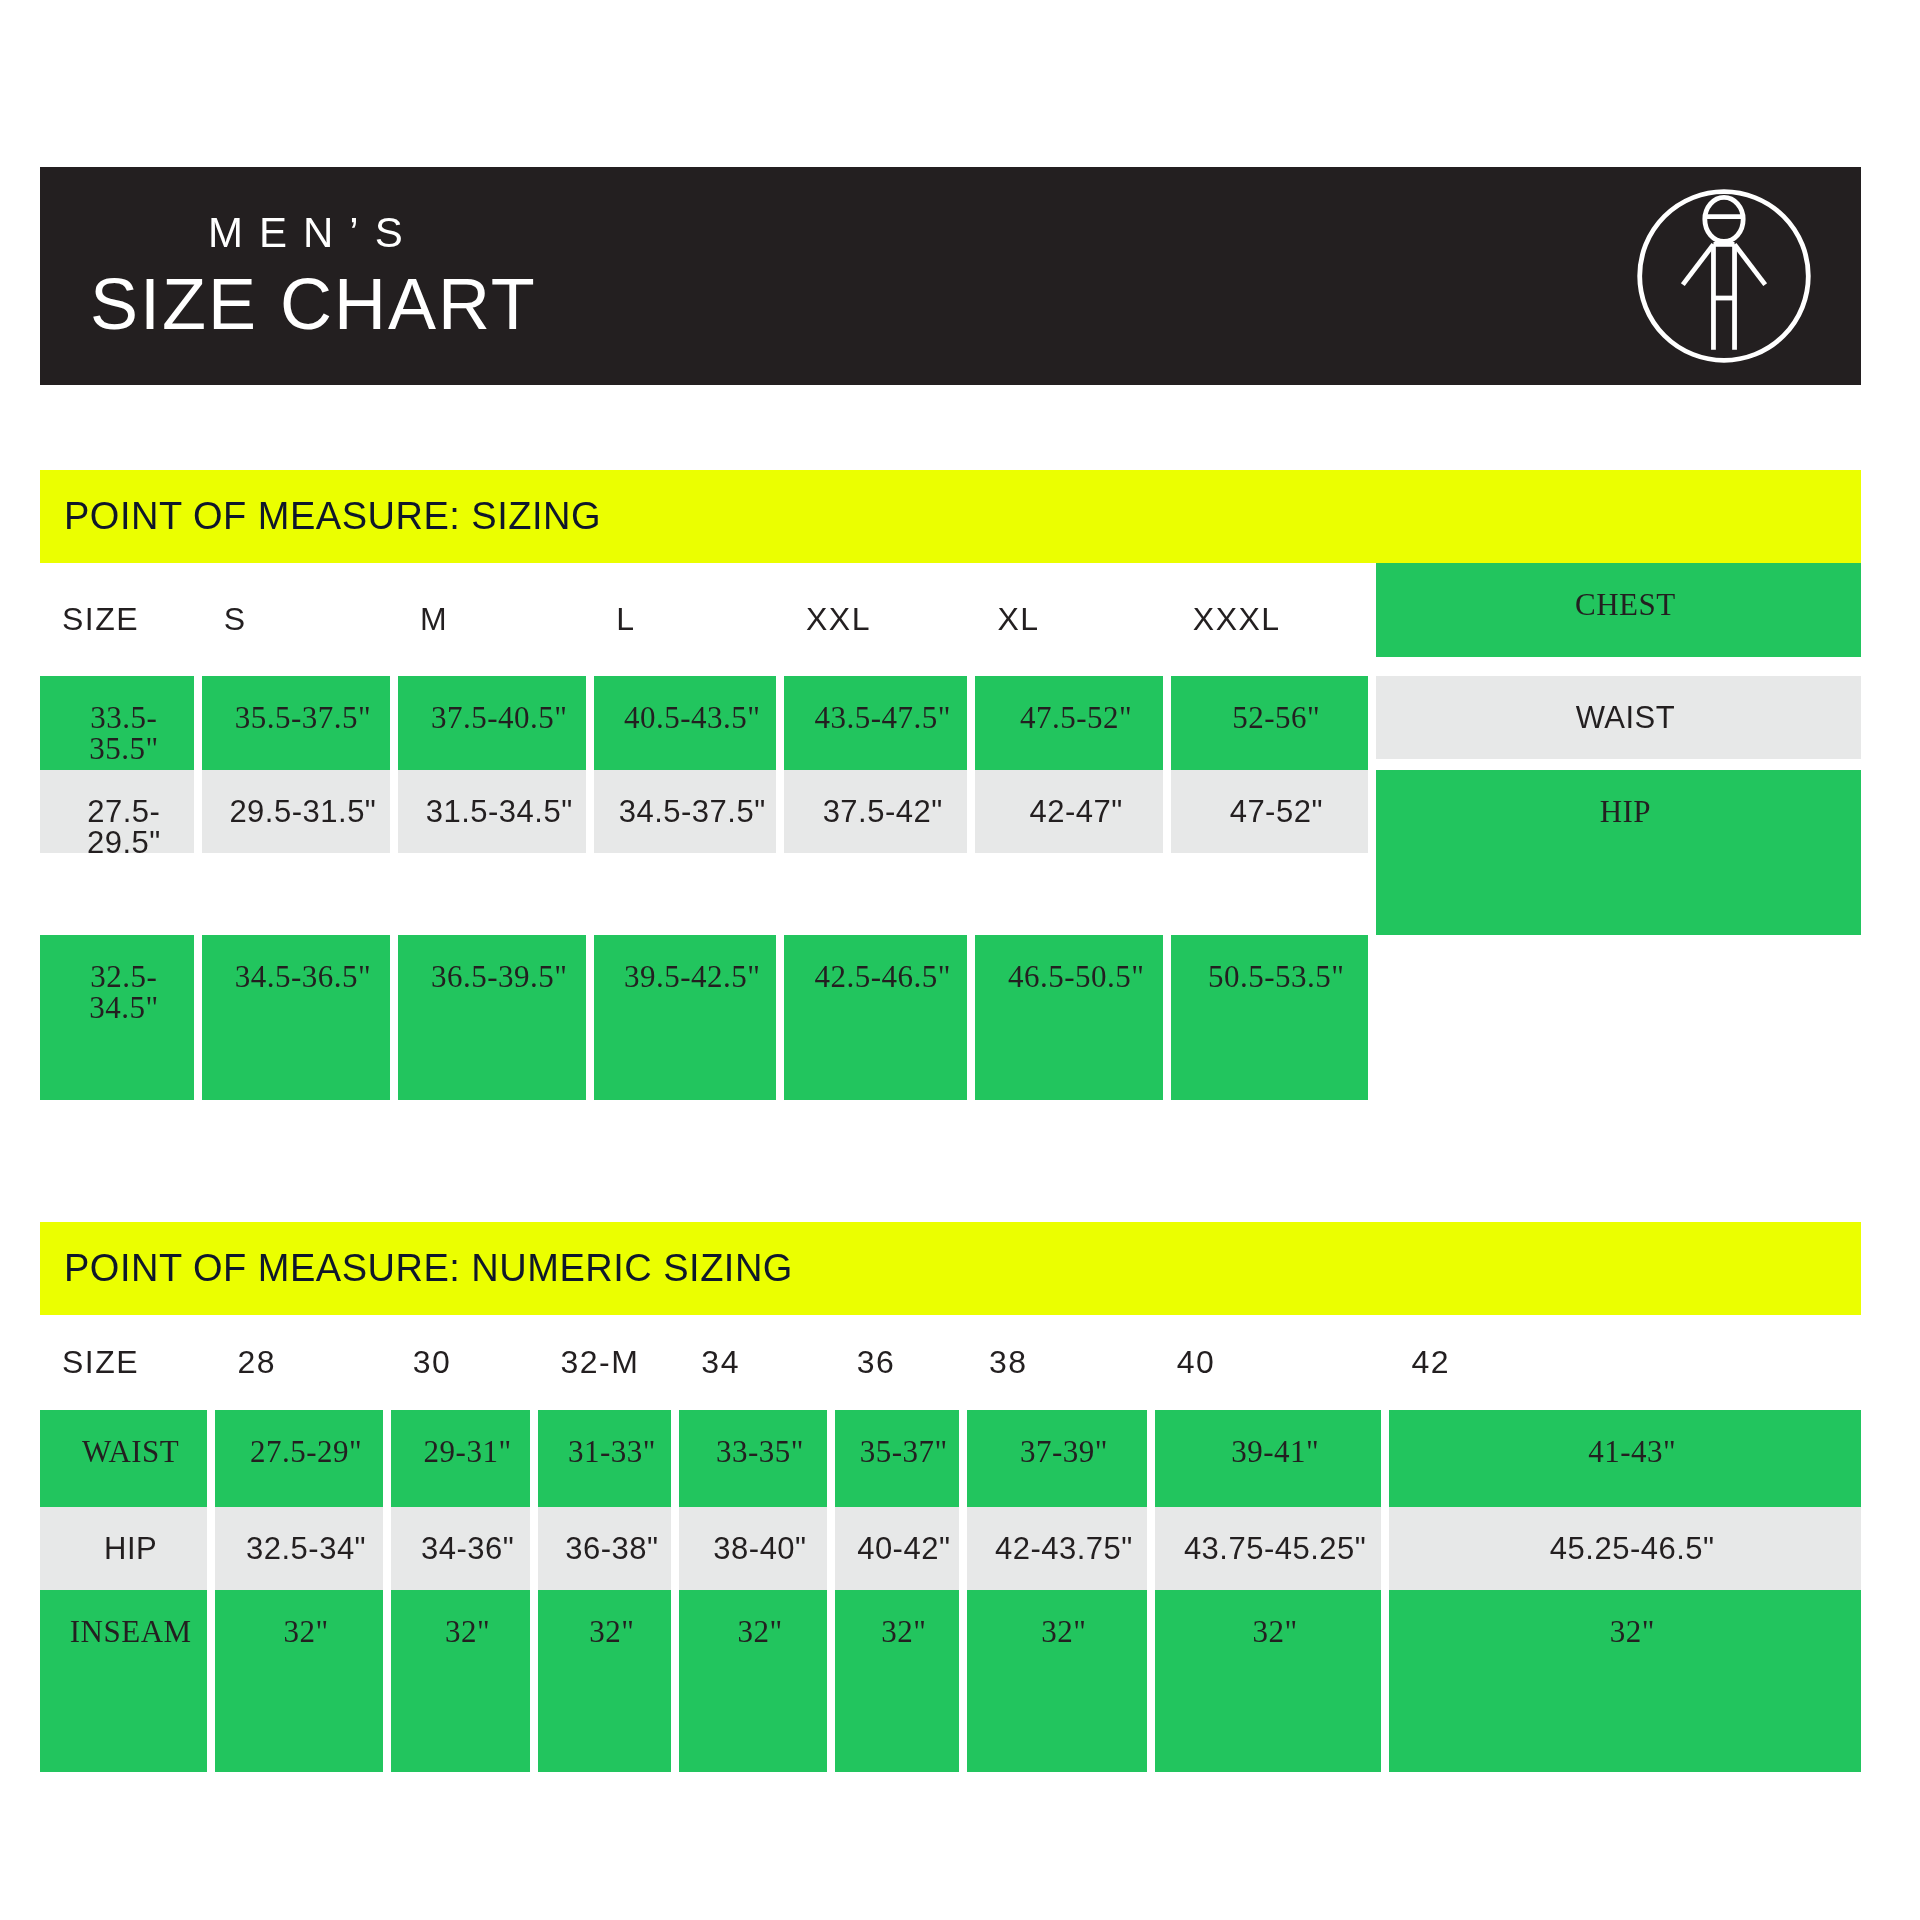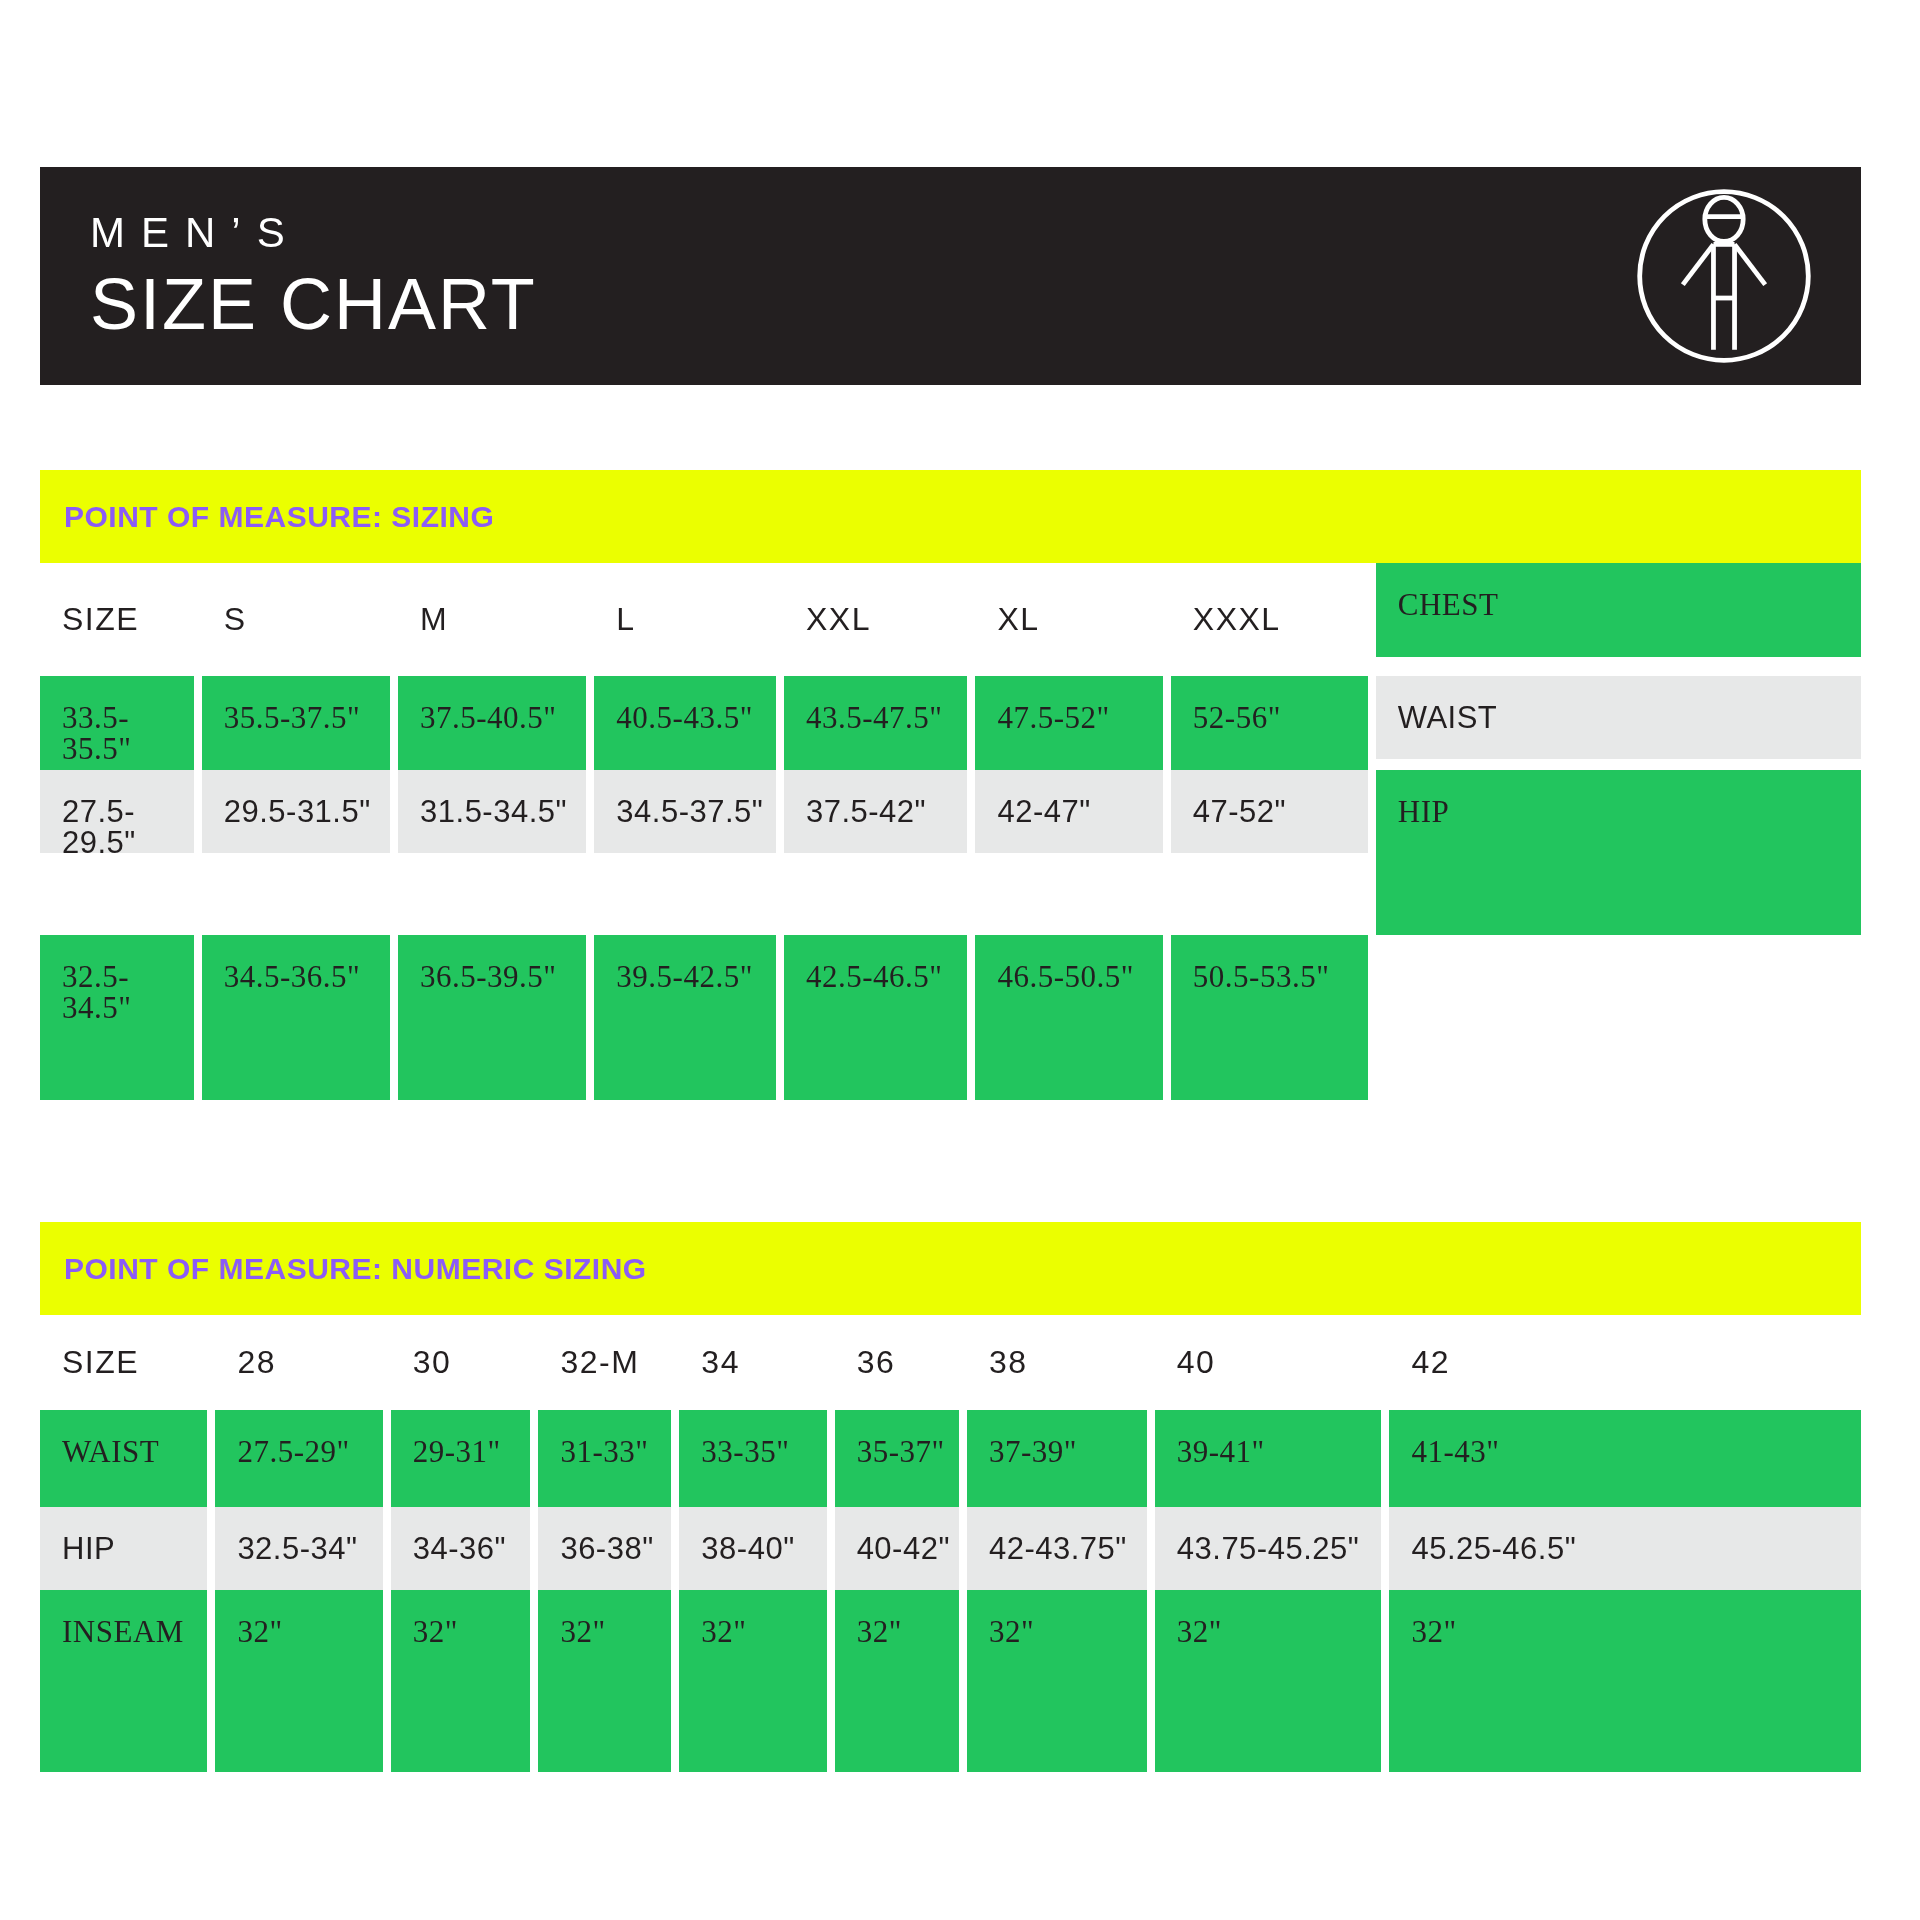--- a/index.html
+++ b/index.html
@@ -2,41 +2,41 @@
 <html><head>
 <meta charset="utf-8">
 <style>
   html,body{margin:0;padding:0;}
   body{
     width:1920px;height:1920px;
     background:#ffffff;
     color:#231f20;
     font-family:"Liberation Sans", sans-serif;
   }
-  .page{box-sizing:border-box;width:1900px;padding:167px 39px 0 40px;}
+  .page{box-sizing:border-box;width:1900px;padding:167px 39px 0 40px;text-align:center;}
 
   
   .topbar{
     height:218px;background:#231f20;
     display:flex;align-items:center;justify-content:space-between;
     box-sizing:border-box;padding:0 46px 0 50px;
   }
   .topbar-text{display:flex;flex-direction:column;}
   .eyebrow{color:#ffffff;font-size:42px;font-weight:400;letter-spacing:16px;line-height:1;}
   .title{color:#ffffff;font-size:72px;font-weight:400;letter-spacing:2px;line-height:1;margin-top:14px;}
   .figure-icon{display:block;}
 
   
   .band{
     margin-top:85px;height:93px;background:#ebff00;
     display:flex;align-items:center;
     box-sizing:border-box;padding-left:24px;
   }
   .band-2{margin-top:122px;}
-  .band-title{margin:0;font-size:30px;font-weight:700;letter-spacing:.5px;color:#8b5cf6;}
+  .band-title{margin:0;font-size:38px;font-weight:400;letter-spacing:.5px;color:#0f172a;}
 
   
   .size-table{display:grid;column-gap:8px;row-gap:0;}
   .t1{grid-template-columns:160fr 196fr 196fr 189fr 191fr 195fr 205fr 505fr;}
   .t2{grid-template-columns:175fr 175fr 146fr 139fr 154fr 130fr 188fr 237fr 493fr;}
 
   .th{
     display:flex;align-items:center;
     box-sizing:border-box;padding-left:22px;
     font-size:32px;font-weight:400;letter-spacing:1.5px;

